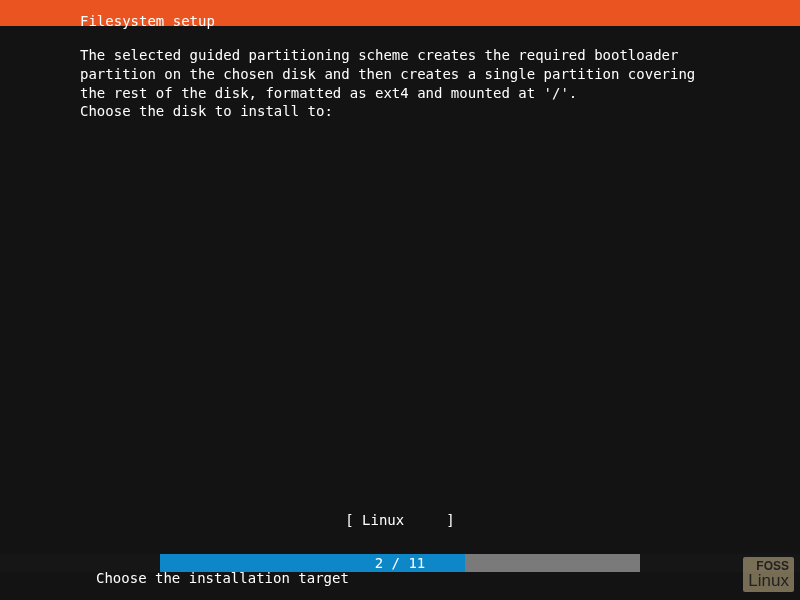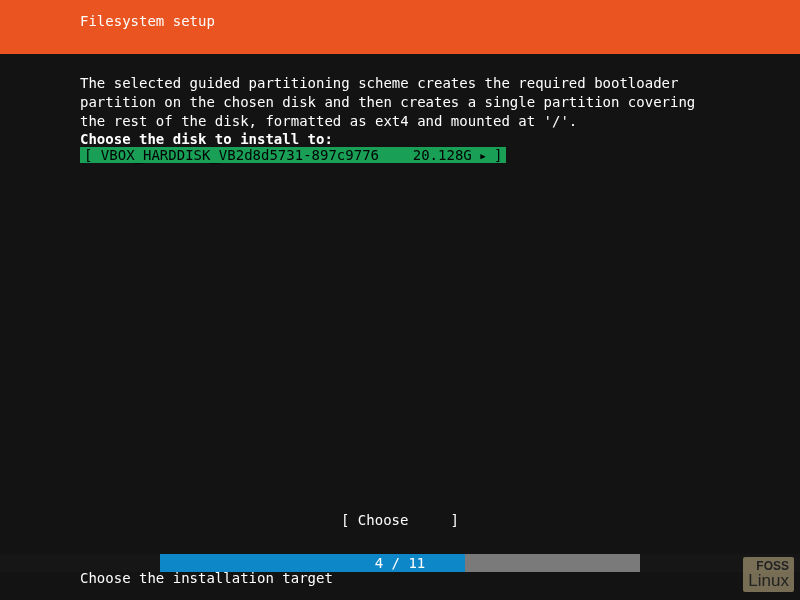--- a/index.html
+++ b/index.html
@@ -11,32 +11,32 @@
       font-size: 14px;
       color: #ffffff;
       overflow: hidden;
       position: relative;
     }
     .titlebar {
       background: #e95420;
       color: #ffffff;
       padding: 13px 0 13px 80px;
       font-size: 14px;
-      height: 54px;
+      height: 26px;
     }
     .main {
       padding: 20px 80px 0 80px;
       color: #ffffff;
     }
     .body-text {
       line-height: 1.35;
       white-space: pre-wrap;
     }
     .prompt-text {
-      font-weight: bold;
+      margin-bottom: 18px;
     }
     .disk-option {
       background: #19a056;
       color: #000000;
       display: inline-block;
       padding: 0 4px;
       font-family: inherit;
       cursor: pointer;
       white-space: pre;
     }
@@ -83,21 +83,21 @@
       position: absolute;
       left: 0;
       right: 0;
       top: 1px;
       text-align: center;
       color: #ffffff;
       font-size: 14px;
     }
     .footer {
       position: absolute;
-      left: 0;
+      left: 16px;
       right: 0;
       bottom: 0;
       height: 36px;
       color: #ffffff;
       padding: 6px 0 0 80px;
     }
     .watermark {
       position: absolute;
       right: 6px;
       bottom: 8px;
@@ -117,32 +117,31 @@
 </head>
 <body>
 
 <div class="titlebar">
   <span>Filesystem setup</span>
 </div>
 
 <div class="main">
   <div class="body-text">The selected guided partitioning scheme creates the required bootloader partition on the chosen disk and then creates a single partition covering the rest of the disk, formatted as ext4 and mounted at '/'.</div>
   <div class="prompt-text">Choose the disk to install to:</div>
-  <div class="disk-option"><span>[ </span><span>VBOX_HARDDISK_VB2d8d5731-897c9776</span>    <span>20.128G</span> <span class="disk-arrow">▶</span><span> ]</span></div>
 </div>
 
 <div class="cancel-row">
-  <span class="cancel-btn">[ Choose     ]</span>
+  <span class="cancel-btn">[ Linux     ]</span>
 </div>
 
 <div class="progress-area">
   <div class="progress-track">
     <div class="progress-fill" style="width:63.6%"></div>
   </div>
-  <div class="progress-label">4 / 11</div>
+  <div class="progress-label">2 / 11</div>
 </div>
 
 <div class="footer">
   <span>Choose the installation target</span>
 </div>
 
 <div class="watermark">
   <div class="line1">FOSS</div>
   <div class="line2">Linux</div>
 </div>

